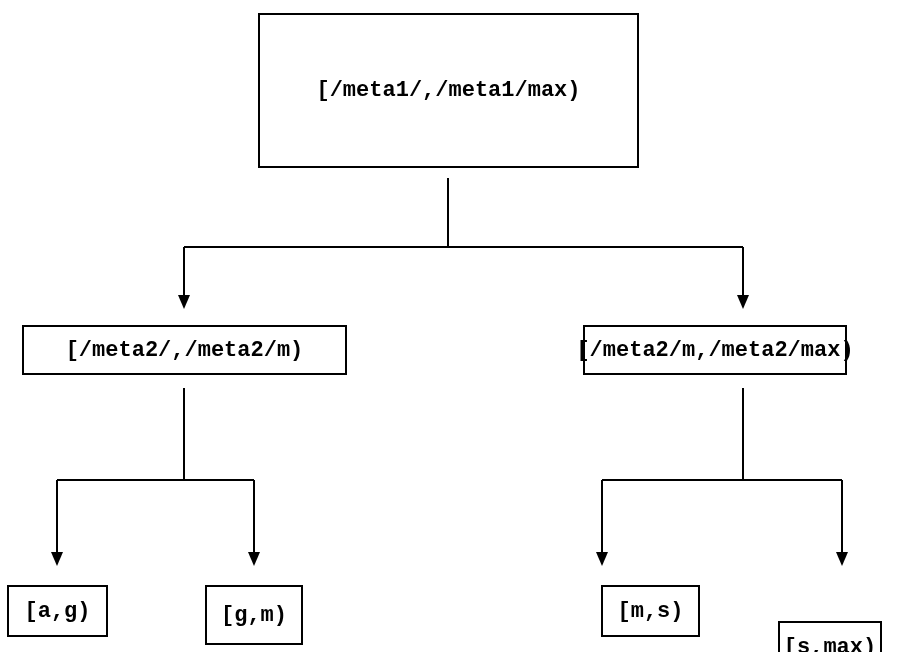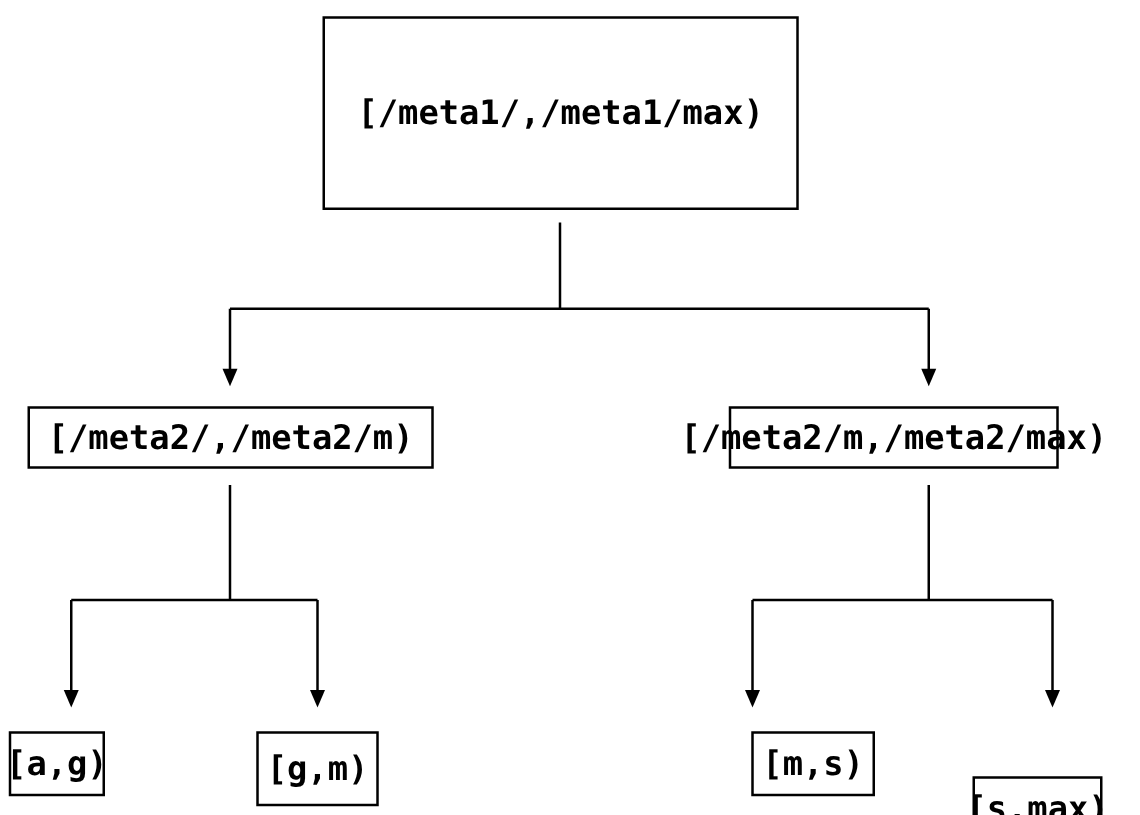--- a/index.html
+++ b/index.html
@@ -24,29 +24,30 @@
     pointer-events: none;
   }
   .node {
     position: absolute;
     box-sizing: border-box;
     border: 2px solid #000000;
     background: #ffffff;
     display: flex;
     align-items: center;
     justify-content: center;
-    font-size: 27px;
+    font-size: 22px;
     font-weight: bold;
     color: #000000;
     white-space: nowrap;
+    font-family: Liberation Mono, monospace;
   }
   .node-root  { left: 258px; top: 13px;  width: 381px; height: 155px; }
   .node-2l    { left: 22px;  top: 325px; width: 325px; height: 50px; text-align: right; }
   .node-2r    { left: 583px; top: 325px; width: 264px; height: 50px; }
-  .node-ag    { left: 7px;   top: 585px; width: 77px; height: 52px; }
+  .node-ag    { left: 7px;   top: 585px; width: 101px; height: 52px; }
   .node-gm    { left: 205px; top: 585px; width: 98px;  height: 60px; }
   .node-ms    { left: 553px; top: 585px; width: 99px;  height: 52px; margin-left: 48px; }
   .node-smax  { left: 778px; top: 585px; width: 104px; height: 52px; margin-top: 36px; }
 </style>
 </head>
 <body>
 
 <div class="canvas">
 
   <svg class="edges" viewBox="0 0 912 652" xmlns="http://www.w3.org/2000/svg">

